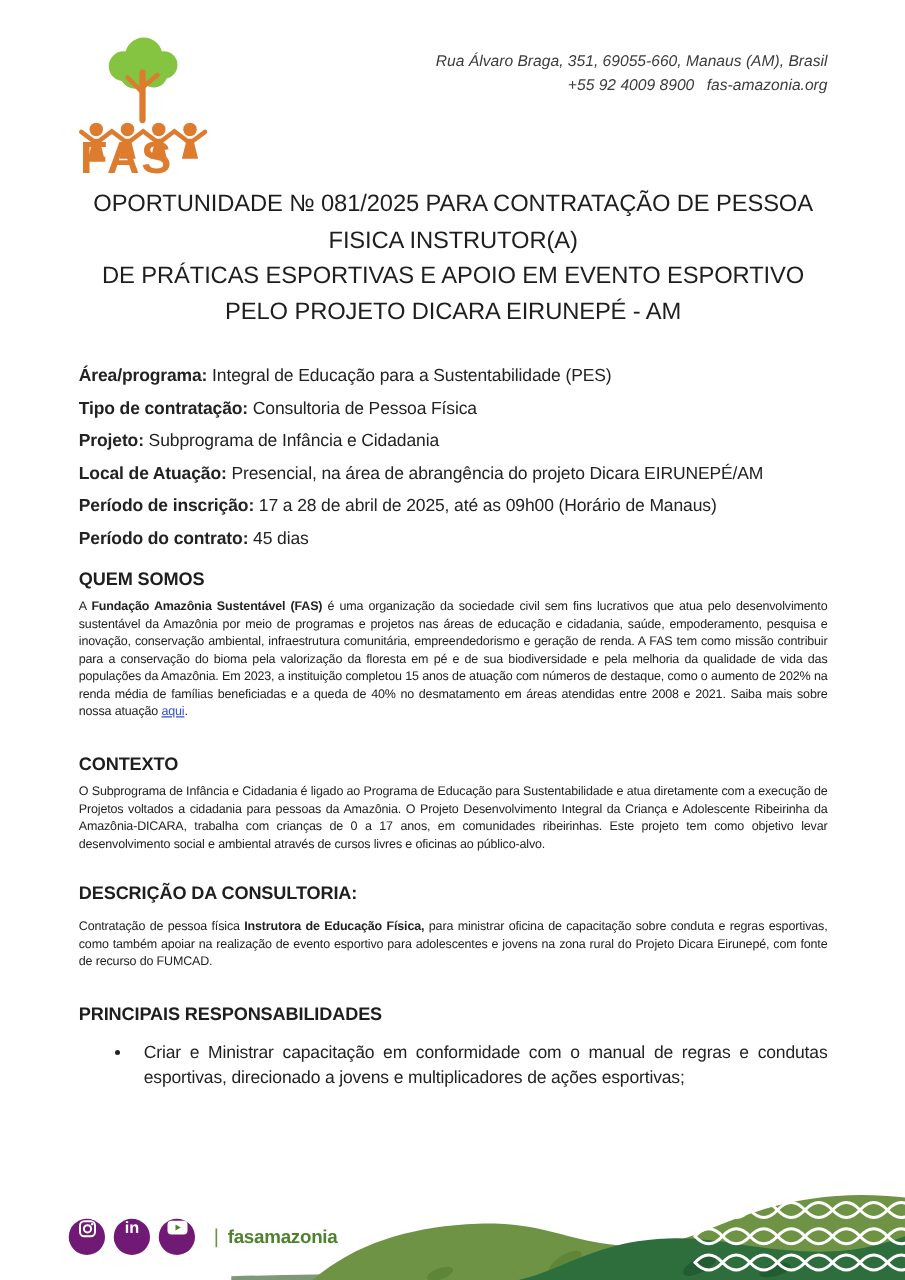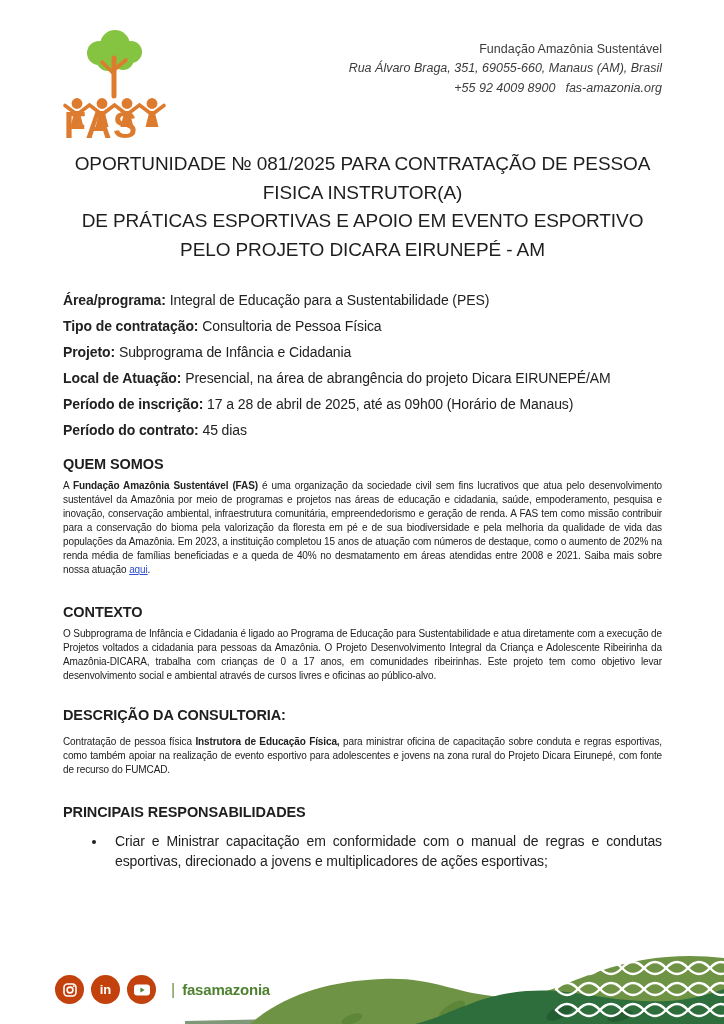--- a/index.html
+++ b/index.html
@@ -45,22 +45,22 @@
     font-size:14px; line-height:1.4; text-align:justify;
     margin-bottom:3px; letter-spacing:-0.12px; padding-left:8px;
   }
   
   .footer-art { position:absolute; left:0; bottom:0; width:724px; height:88px; }
   .social-row {
     position:absolute; left:55px; bottom:20px; display:flex; align-items:center;
     gap:7px; z-index:3;
   }
   .social-circle {
-    width:29px; height:29px; border-radius:50%; background:#c2410c;
-    display:flex; align-items:center; justify-content:center; cursor:pointer;
+    width:29px; height:29px; border-radius:50%; background:#701a75;
+    display:flex; align-items:flex-start; justify-content:center; cursor:pointer;
   }
   .li-glyph { color:#ffffff; font-weight:bold; font-size:13px; line-height:1; }
   .handle-wrap { display:flex; align-items:center; margin-left:8px; color:#4e8231; }
   .handle-sep { font-size:16px; font-weight:normal; margin-right:7px; color:#6f9345; }
   .handle { font-weight:bold; font-size:15px; letter-spacing:-0.2px; }
 </style>
 </head>
 <body>
 
 <div class="page">
@@ -98,21 +98,20 @@
         <path d="M39.5,101 L43.5,85 L48.5,85 L52.5,101 Z" stroke="none"></path>
         <path d="M64.5,101 L68.5,85 L73.5,85 L77.5,101 Z" stroke="none"></path>
         <path d="M89.5,101 L93.5,85 L98.5,85 L102.5,101 Z" stroke="none"></path>
       </g>
 
       <text x="8" y="112" font-family="Liberation Sans, sans-serif" font-weight="bold" font-size="36" letter-spacing="1.5" fill="#dd7b2f">FAS</text>
     </svg>
   </div>
 
   <div class="org-info">
-    <div class="org-name">Fundação Amazônia Sustentável</div>
     <div class="org-line">Rua Álvaro Braga, 351, 69055-660, Manaus (AM), Brasil</div>
     <div class="org-line org-contact">
       <span>+55 92 4009 8900</span><span>fas-amazonia.org</span>
     </div>
   </div>
 
   <div class="content">
 
     <div class="doc-title">
       <div>OPORTUNIDADE № 081/2025 PARA CONTRATAÇÃO DE PESSOA FISICA INSTRUTOR(A)</div>

